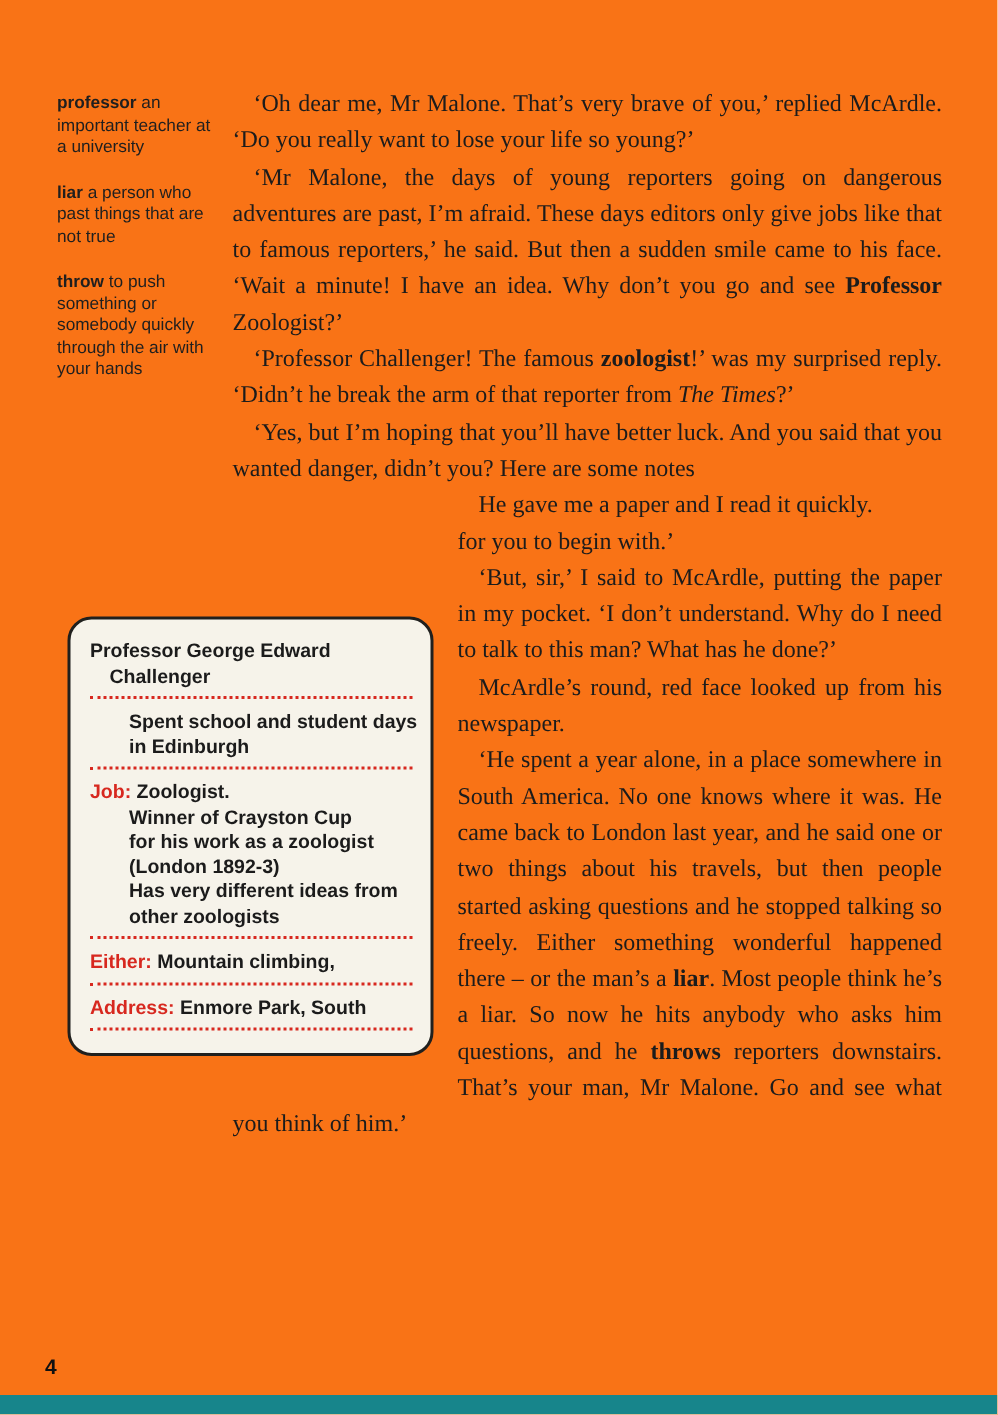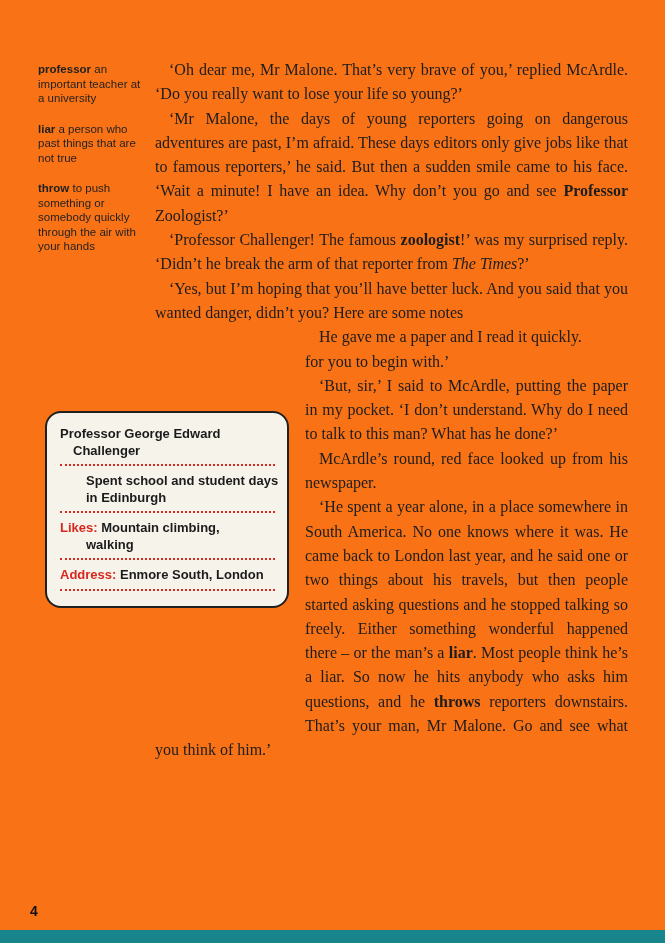--- a/index.html
+++ b/index.html
@@ -111,24 +111,31 @@
   <div class="card">
     <div class="card-block title-block">
       <div class="card-line">Professor George Edward</div>
       <div class="card-line cont">Challenger</div>
     </div>
     <div class="card-block">
       <div class="card-line cont">Spent school and student days</div>
       <div class="card-line cont">in Edinburgh</div>
     </div>
     <div class="card-block">
-      <div class="card-line"><span class="red">Likes:</span> <span>Mountain climbing,</span></div>
-      <div class="card-line cont">walking</div>
+      <div class="card-line"><span class="red">Job:</span> <span>Zoologist.</span></div>
+      <div class="card-line cont">Winner of Crayston Cup</div>
+      <div class="card-line cont">for his work as a zoologist</div>
+      <div class="card-line cont">(London 1892-3)</div>
+      <div class="card-line cont">Has very different ideas from</div>
+      <div class="card-line cont">other zoologists</div>
     </div>
     <div class="card-block">
-      <div class="card-line"><span class="red">Address:</span> <span>Enmore South, London</span></div>
+      <div class="card-line"><span class="red">Either:</span> <span>Mountain climbing,</span></div>
+    </div>
+    <div class="card-block">
+      <div class="card-line"><span class="red">Address:</span> <span>Enmore Park, South</span></div>
     </div>
   </div>
 
   <div class="page-number">4</div>
   <div class="bottom-bar"></div>
 
 </div>
 
 </body></html>

